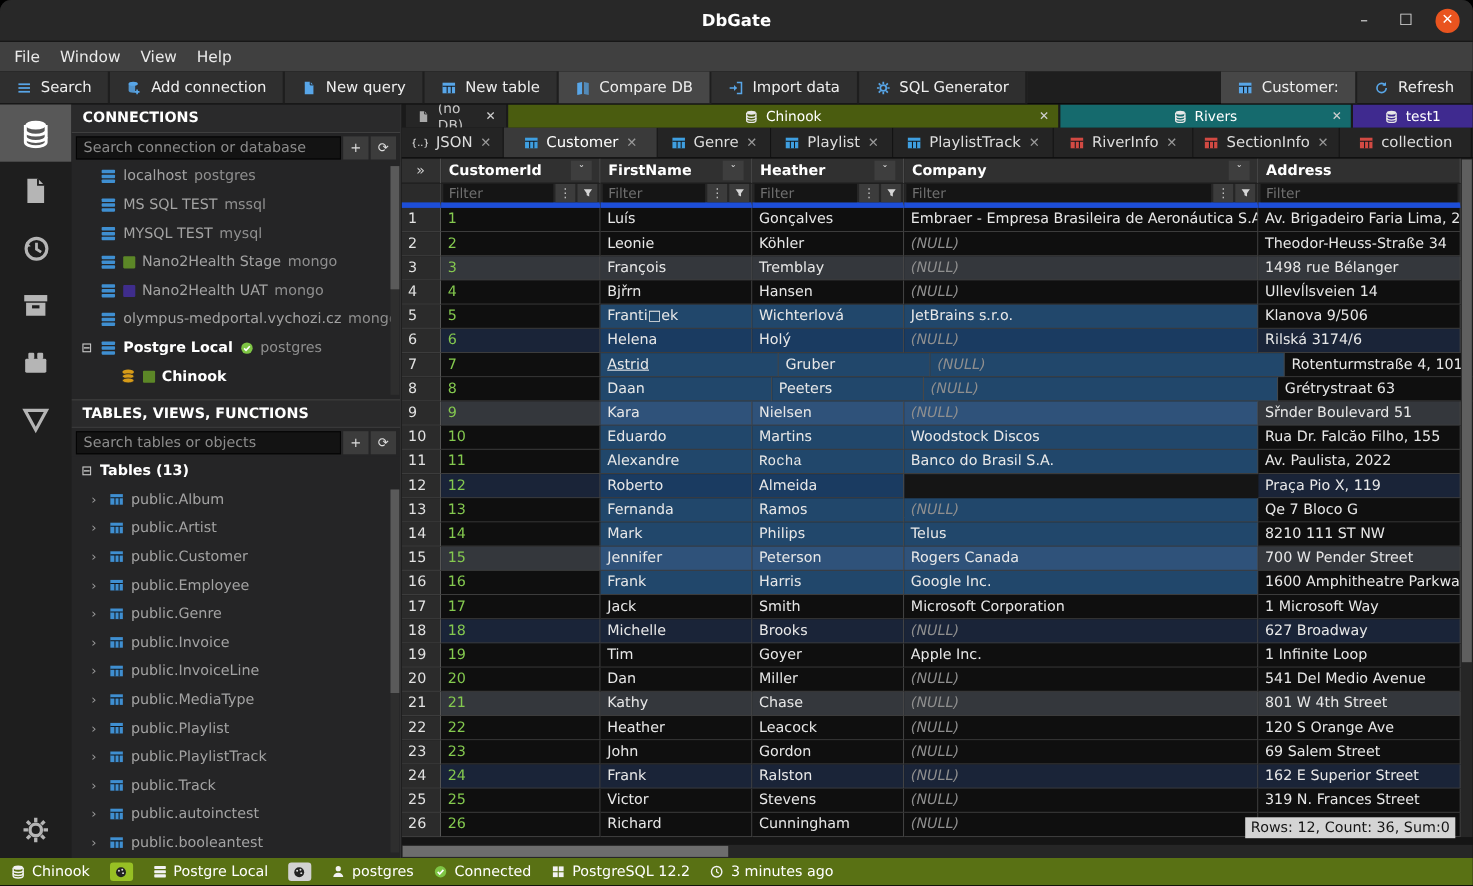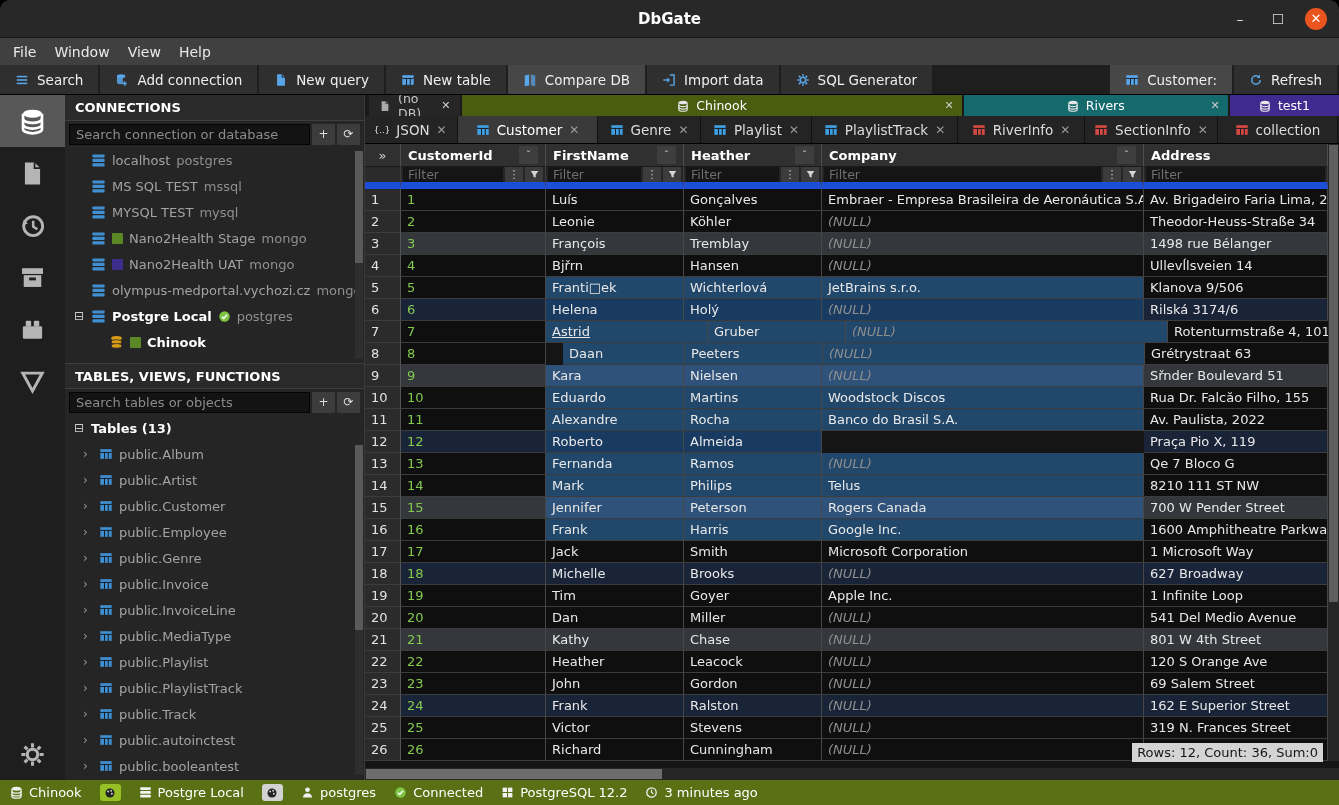--- a/index.html
+++ b/index.html
@@ -64,21 +64,21 @@
   .g-cell.stripe-a.sel{background:#2f527a;}
   .g-cell.stripe-b.sel{background:#1a3b61;}
   .rownum{width:36px;background:#2b2b2b !important;color:#e2e2e2;justify-content:flex-start;border-right:1px solid #555;}
   .id-val{color:#84c94f;}
   .null-val{color:#8f8f8f;font-style:italic;}
   .gh-row{display:flex;height:23px;flex:none;}
   .gh-cell{background:#303030;font-weight:bold;display:flex;align-items:center;padding:0 7px;border-right:1px solid #4e4e4e;border-bottom:1px solid #1a1a1a;color:#fff;flex:none;overflow:hidden;white-space:nowrap;}
   .gh-corner{justify-content:center;color:#cfcfcf;font-weight:normal;}
   .gh-chev{margin-left:auto;width:19px;height:18px;background:#3e3e3e;display:flex;align-items:center;justify-content:center;color:#ccc;font-size:9px;flex:none;}
   .f-row{display:flex;height:22px;flex:none;}
-  .f-cell{display:flex;align-items:center;background:#262626;border-right:1px solid #3e3e3e;border-bottom:7px solid #1d4ed8;padding:2px;gap:2px;flex:none;overflow:hidden;}
+  .f-cell{display:flex;align-items:center;background:#262626;border-right:1px solid #3e3e3e;border-bottom:5px solid #1d4ed8;padding:2px;gap:2px;flex:none;overflow:hidden;}
   .f-input{flex:1;height:17px;background:#151515;color:#6f6f6f;display:flex;align-items:center;padding:0 5px;font-size:12.5px;overflow:hidden;}
   .f-btn{width:18px;height:17px;background:#3c3c3c;color:#c8c8c8;display:flex;align-items:center;justify-content:center;font-size:11px;flex:none;}
   .gridscroll-v{position:absolute;top:0;right:0;bottom:19px;width:11px;background:#262626;}
   .gridscroll-v .thumb{position:absolute;top:1px;left:1px;width:9px;height:74%;background:#5f5f5f;}
   .hscroll{height:12px;background:#262626;flex:none;position:relative;margin-top:3px;}
   .hscroll .thumb{position:absolute;top:1px;left:1px;height:10px;width:296px;background:#6d6d6d;}
   .stats-overlay{position:absolute;right:16px;bottom:18px;background:#d4d4d4;color:#151515;padding:0 5px;height:19px;line-height:19px;font-size:13px;}
   
   .statusbar{position:absolute;bottom:0;left:0;right:0;height:25px;background:#597114;display:flex;align-items:center;padding:0 10px;gap:18px;color:#fff;font-size:13px;}
   .sb-item{display:flex;align-items:center;gap:6px;white-space:nowrap;}
@@ -824,21 +824,21 @@
               </div>
               <div class="g-cell" style="width: 184px;">
                 <span>Rotenturmstraße 4, 1010 I</span>
               </div>
             </div>
             <div class="g-row">
               <div class="g-cell rownum">8</div>
               <div class="g-cell" style="width: 145px;">
                 <span class="id-val">8</span>
               </div>
-              <div class="g-cell sel" style="width: 122px; margin-left: 17px;">
+              <div class="g-cell sel" style="width: 156px;">
                 <span>Daan</span>
               </div>
               <div class="g-cell sel" style="width: 138px;">
                 <span>Peeters</span>
               </div>
               <div class="g-cell sel" style="width: 322px;">
                 <span class="null-val">(NULL)</span>
               </div>
               <div class="g-cell" style="width: 184px;">
                 <span>Grétrystraat 63</span>
@@ -881,21 +881,21 @@
               </div>
             </div>
             <div class="g-row">
               <div class="g-cell rownum">11</div>
               <div class="g-cell" style="width: 145px;">
                 <span class="id-val">11</span>
               </div>
               <div class="g-cell sel" style="width: 138px;">
                 <span>Alexandre</span>
               </div>
-              <div class="g-cell sel" style="width: 138px;">
+              <div class="g-cell sel" style="width: 138px; font-family: Liberation Mono, monospace;">
                 <span>Rocha</span>
               </div>
               <div class="g-cell sel" style="width: 322px;">
                 <span>Banco do Brasil S.A.</span>
               </div>
               <div class="g-cell" style="width: 184px;">
                 <span>Av. Paulista, 2022</span>
               </div>
             </div>
             <div class="g-row">

